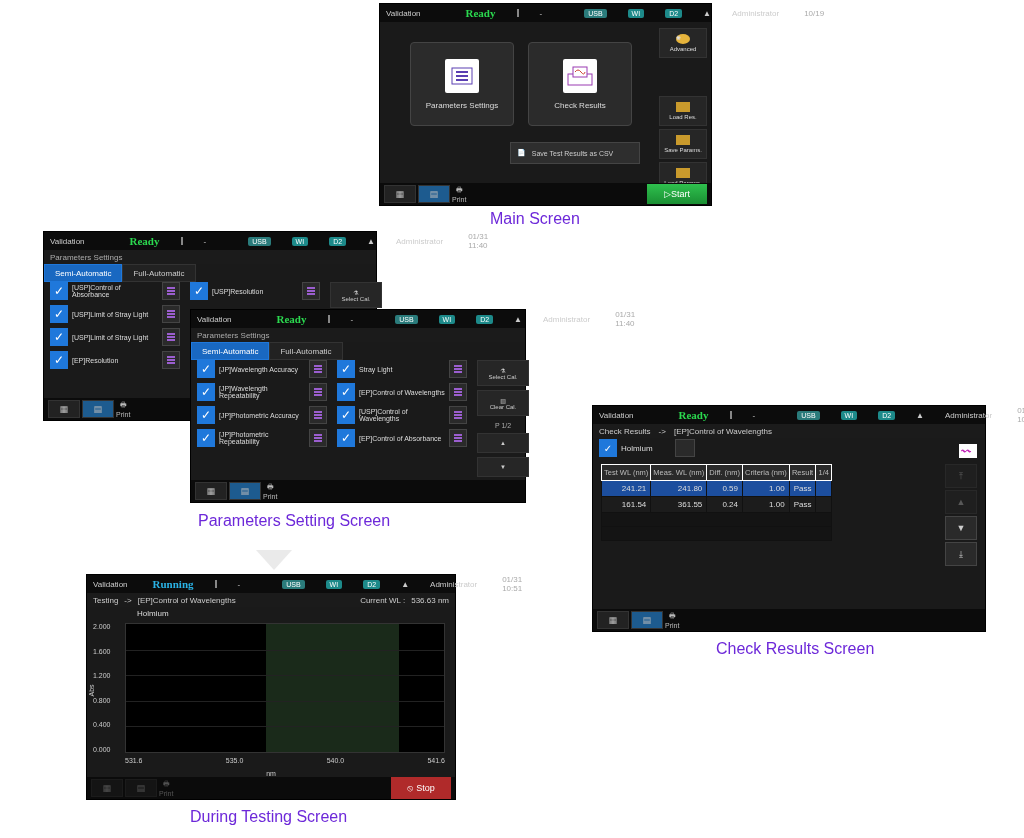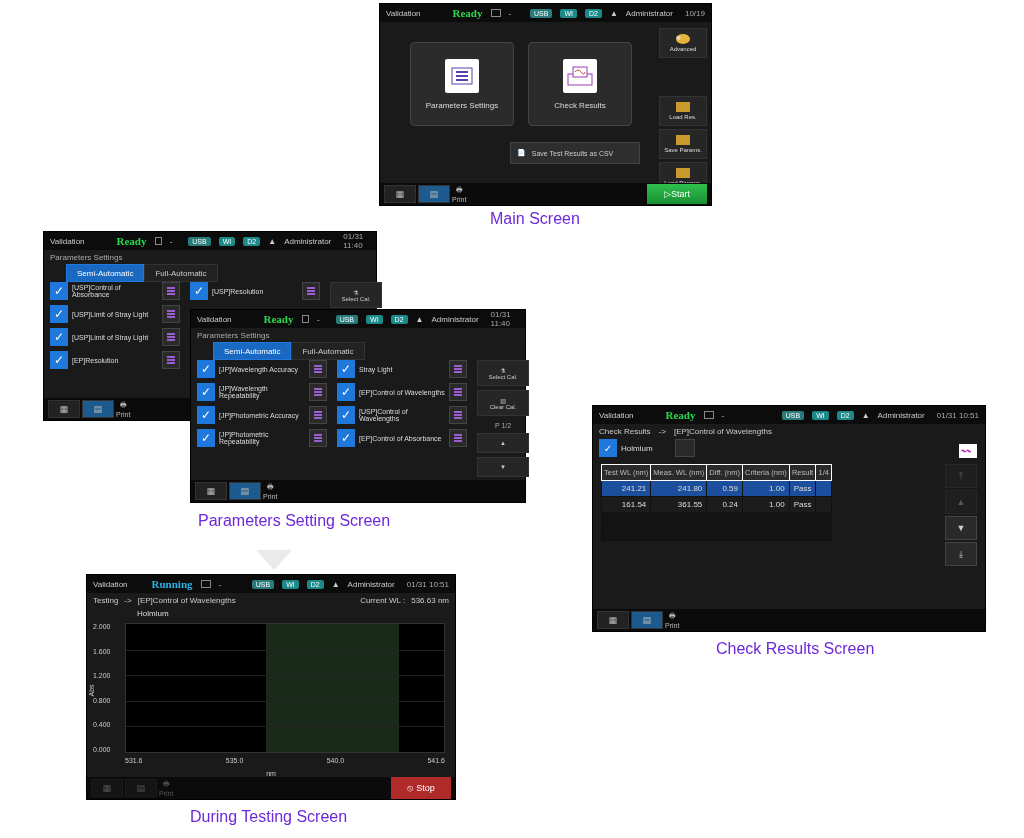--- a/index.html
+++ b/index.html
@@ -23,25 +23,25 @@
     color: #6d28d9;
     text-align: right;
   }
   .titlebar {
     background: #0c0c0c;
     height: 18px;
     display: flex;
     align-items: center;
     padding: 0 6px;
     font-size: 8px;
-    gap: 8px;
+    gap: 21px;
   }
   .titlebar .title { color: #ccc; flex: 0 0 auto; }
   .titlebar .status { color: #2bd94f; font-weight: bold; font-size: 11px; margin-left: 24px; font-family: Liberation Serif, serif;}
-  .titlebar .status.running { color: #2ab3e6; margin-left: 16px;}
+  .titlebar .status.running { color: #2ab3e6; margin-left: 4px;}
   .titlebar .spacer { flex: 1; }
   .chip { background: #1d8a8a; color: #fff; padding: 1px 4px; border-radius: 2px; font-size: 7px; }
   .chip.usb { background:#2a7b7b;}
   .titlebar .user-icon { color:#ccc; }
   .titlebar .user { color:#ccc; }
   .titlebar .dt { color:#aaa; margin-left:4px;}
   .titlebar .batt { width:10px;height:8px;border:1px solid #888;position:relative;}
   .footer {
     position:absolute;
     bottom:0; left:0; right:0;
@@ -91,21 +91,21 @@
   #main-screen .loadparams { top:158px; right:4px;}
   #main-screen .csv {
     position:absolute; left:130px; top:138px; width:130px; height:22px;
     background:#2e2e2e;border:1px solid #444;display:flex;align-items:center;gap:6px;
     padding:0 6px;font-size:7px;
   }
   
   .param-screen .subhdr {
     height:14px;background:#1b1b1b;color:#aaa;font-size:8px;padding:0 6px;display:flex;align-items:center;
   }
-  .param-screen .tabs { display:flex;height:18px;padding-left:22px; }
+  .param-screen .tabs { display:flex;height:18px; }
   .param-screen .tab {
     padding:0 10px;display:flex;align-items:center;font-size:8px;background:#222;color:#ccc;border:1px solid #333;
   }
   .param-screen .tab.active { background:#1968c1;color:#fff;border-color:#1f78db;}
   .param-screen .grid { position:absolute; top:50px; left:6px; right:6px; display:flex;gap:10px;}
   .param-screen .col { display:flex;flex-direction:column;gap:5px; }
   .param-row { display:flex;align-items:center;gap:4px;}
   .param-row .chk {
     width:18px;height:18px;background:#1f78db;display:flex;align-items:center;justify-content:center;color:#fff;font-size:12px;
   }

